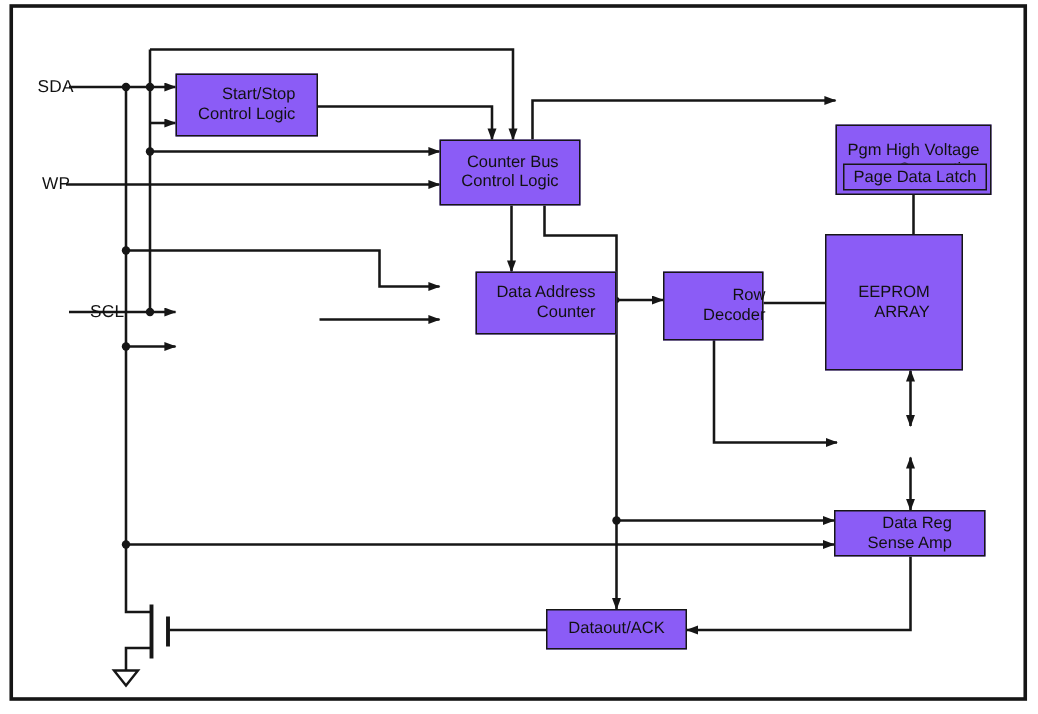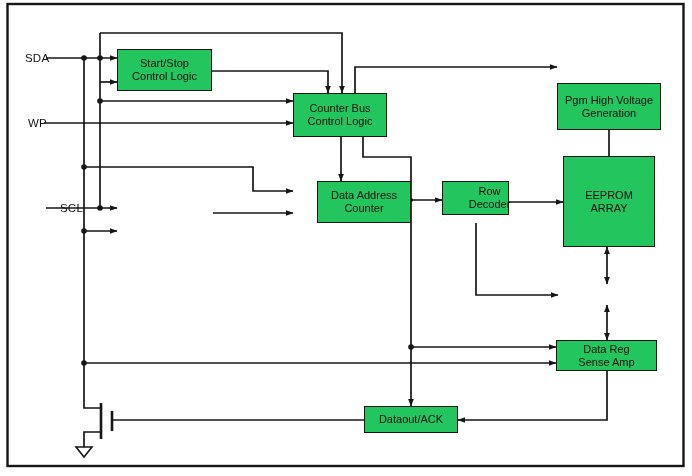--- a/index.html
+++ b/index.html
@@ -2,23 +2,23 @@
 <html><head>
 <meta charset="utf-8">
 <style>
   html,body{margin:0;padding:0;background:#ffffff;}
   .stage{
     position:relative;width:692px;height:476px;background:#ffffff;overflow:hidden;
     font-family:"Liberation Sans", sans-serif;
   }
   .stage svg{position:absolute;left:0;top:0;z-index:1;}
   .block{
-    position:absolute;z-index:2;box-sizing:border-box;background:#22c55e;
+    position:absolute;z-index:2;box-sizing:border-box;background:#8b5cf6;
     border:1.7px solid #161616;display:flex;align-items:center;justify-content:center;
-    text-align:center;color:#111111;font-size:11px;line-height:13px;
+    text-align:right;color:#111111;font-size:11px;line-height:13px;
   }
   .block .bl{white-space:pre-line;display:block;padding:0 1px;}
   .pin{
     position:absolute;z-index:2;color:#111111;font-size:11.5px;line-height:14px;
     font-weight:400;letter-spacing:0.2px;
   }
 </style>
 </head>
 <body>
 
@@ -81,29 +81,32 @@
 Control Logic</span>
     </div>
   <div class="block" style="left: 293px; top: 93px; width: 94px; height: 44px;">
       <span class="bl">Counter Bus
 Control Logic</span>
     </div>
   <div class="block" style="left: 293px; top: 181px; width: 94px; height: 42px; margin-left: 24px;">
       <span class="bl">Data Address
 Counter</span>
     </div>
-  <div class="block" style="left: 442px; top: 181px; width: 67px; height: 34px; padding-left: 28px;">
+  <div class="block" style="left: 442px; top: 181px; width: 67px; height: 46px; padding-left: 28px;">
       <span class="bl">Row
 Decoder</span>
     </div>
   <div class="block" style="left: 557px; top: 43px; width: 104px; height: 47px; margin-top: 40px;">
       <span class="bl">Pgm High Voltage
 Generation</span>
     </div>
-  <div class="block" style="left: 563px; top: 156px; width: 92px; height: 91px;">
+  <div class="block" style="left: 562px; top: 109px; width: 96px; height: 18px;">
+      <span class="bl">Page Data Latch</span>
+    </div>
+  <div class="block" style="left: 550px; top: 156px; width: 92px; height: 91px;">
       <span class="bl">EEPROM
 ARRAY</span>
     </div>
   <div class="block" style="left: 556px; top: 340px; width: 101px; height: 31px;">
       <span class="bl">Data Reg
 Sense Amp</span>
     </div>
   <div class="block" style="left: 364px; top: 406px; width: 94px; height: 27px;">
       <span class="bl">Dataout/ACK</span>
     </div>

